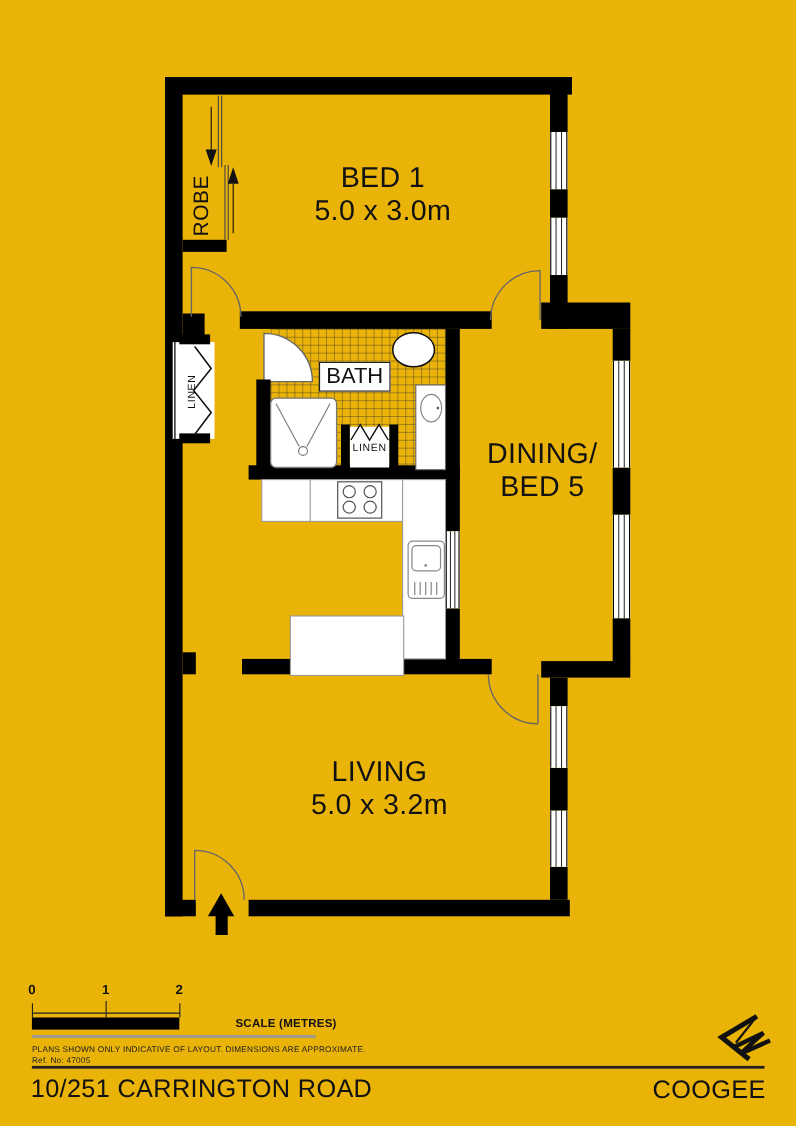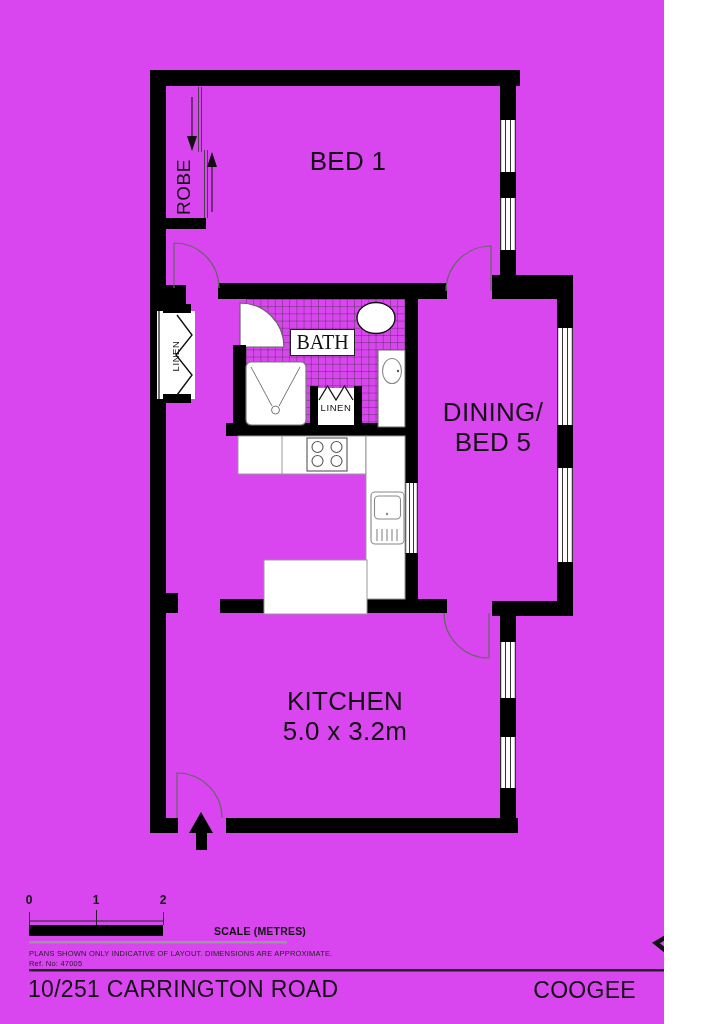--- a/index.html
+++ b/index.html
@@ -1,23 +1,23 @@
 <!DOCTYPE html>
 <html><head>
 <meta charset="utf-8">
 <style>
   html,body{margin:0;padding:0;background:#fff;}
-  .canvas{position:relative;width:664px;height:1024px;background:#d946ef;overflow:hidden;
+  .canvas{position:relative;width:724px;height:1024px;background:#eab308;overflow:hidden;
           font-family:"Liberation Sans",sans-serif;color:#111;}
   .plan-svg{position:absolute;left:0;top:0;}
   .lbl{position:absolute;color:#111;white-space:nowrap;}
   .room{transform:translateX(-50%);text-align:center;font-size:26px;line-height:30px;letter-spacing:0.3px;}
   .rot{transform:translate(-50%,-50%) rotate(-90deg);}
   .bath-box{position:absolute;left:290px;top:329px;width:63px;height:25px;background:#fff;
-            border:1.5px solid #222;text-align:center;font-size:20px;line-height:25px;font-family:Liberation Serif, serif;}
+            border:1.5px solid #222;text-align:center;font-size:20px;line-height:25px;}
   .closet-lbl{font-size:9.5px;letter-spacing:0.6px;}
   .robe-lbl{font-size:19px;letter-spacing:0.5px;}
   .tick{transform:translateX(-50%);font-size:12px;font-weight:bold;}
   .scale-cap{font-size:10.5px;font-weight:bold;letter-spacing:0.2px;}
   .small{font-size:7.5px;letter-spacing:0.2px;color:#222;}
   .addr{font-size:23px;letter-spacing:0.3px;}
 </style>
 </head>
 <body>
 
@@ -198,32 +198,33 @@
 
     <g fill="none" stroke="#111">
       <path d="M688,924 L656,943 L681,963" stroke-width="4.5"></path>
       <path d="M688,924 L669,948" stroke-width="2"></path>
       <path d="M667,952 L694,939 L673,958 L700,946" stroke-width="4"></path>
     </g>
   </svg>
 
   <div class="lbl room" style="left:348px;top:146px">
     <div>BED 1</div>
+    <div>5.0 x 3.0m</div>
   </div>
 
   <div class="lbl room" style="left:493px;top:397px">
     <div>DINING/</div>
     <div>BED 5</div>
   </div>
 
   <div class="lbl room" style="left:288px;top:489px">
   </div>
 
   <div class="lbl room" style="left:345px;top:686px">
-    <div>KITCHEN</div>
+    <div>LIVING</div>
     <div>5.0 x 3.2m</div>
   </div>
 
   <div class="bath-box">BATH</div>
 
   <div class="lbl rot robe-lbl" style="left:184px;top:187px">ROBE</div>
   <div class="lbl rot closet-lbl" style="left:175px;top:356px">LINEN</div>
   <div class="lbl closet-lbl" style="left:336px;top:402px;transform:translateX(-50%)">LINEN</div>
 
   <div class="lbl tick" style="left:29px;top:893px">0</div>

